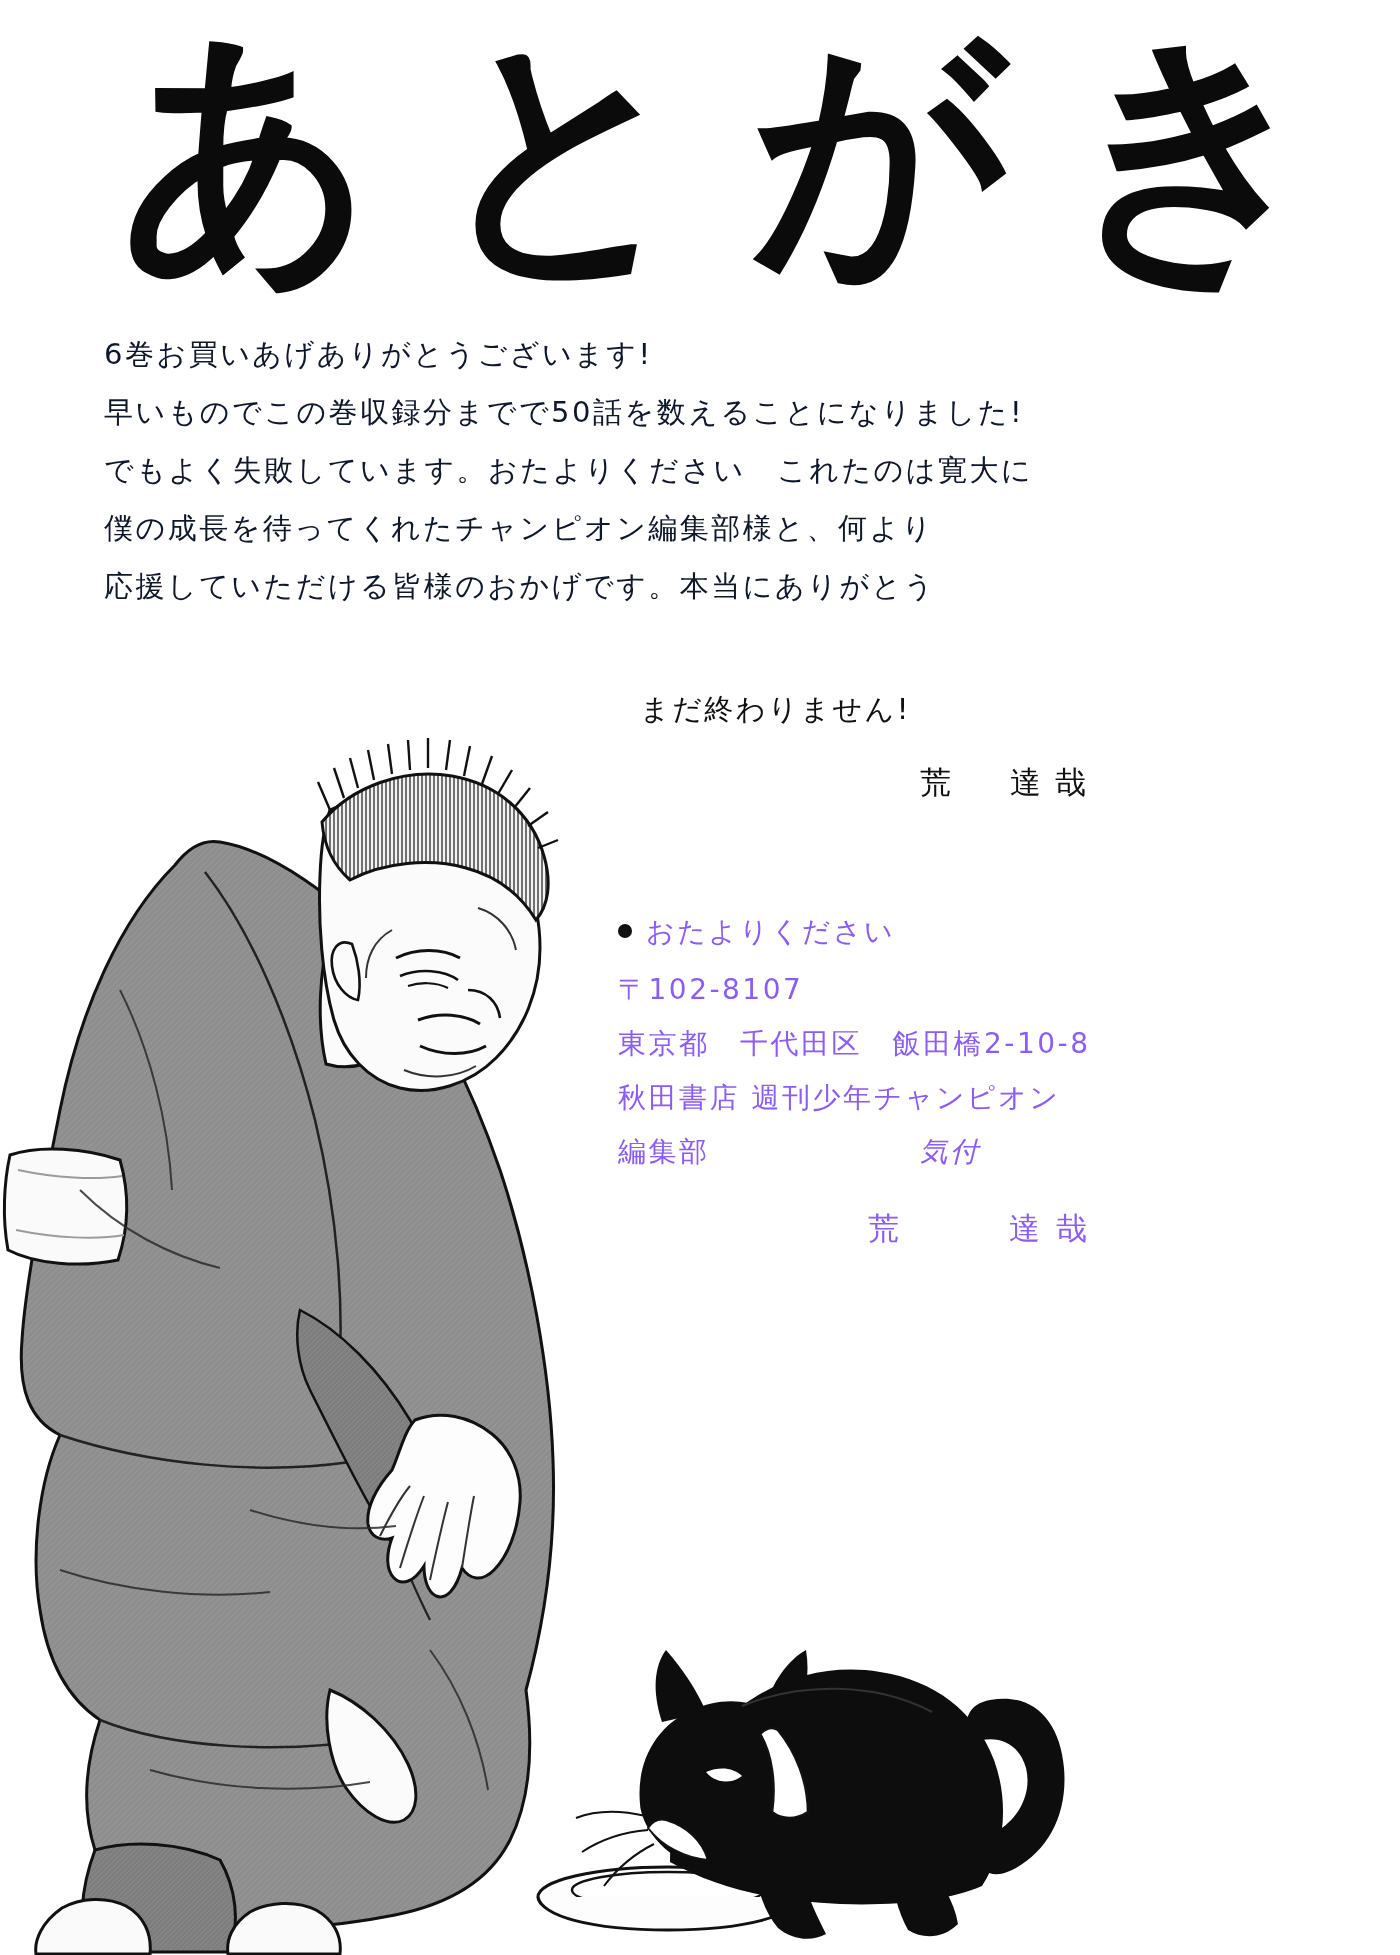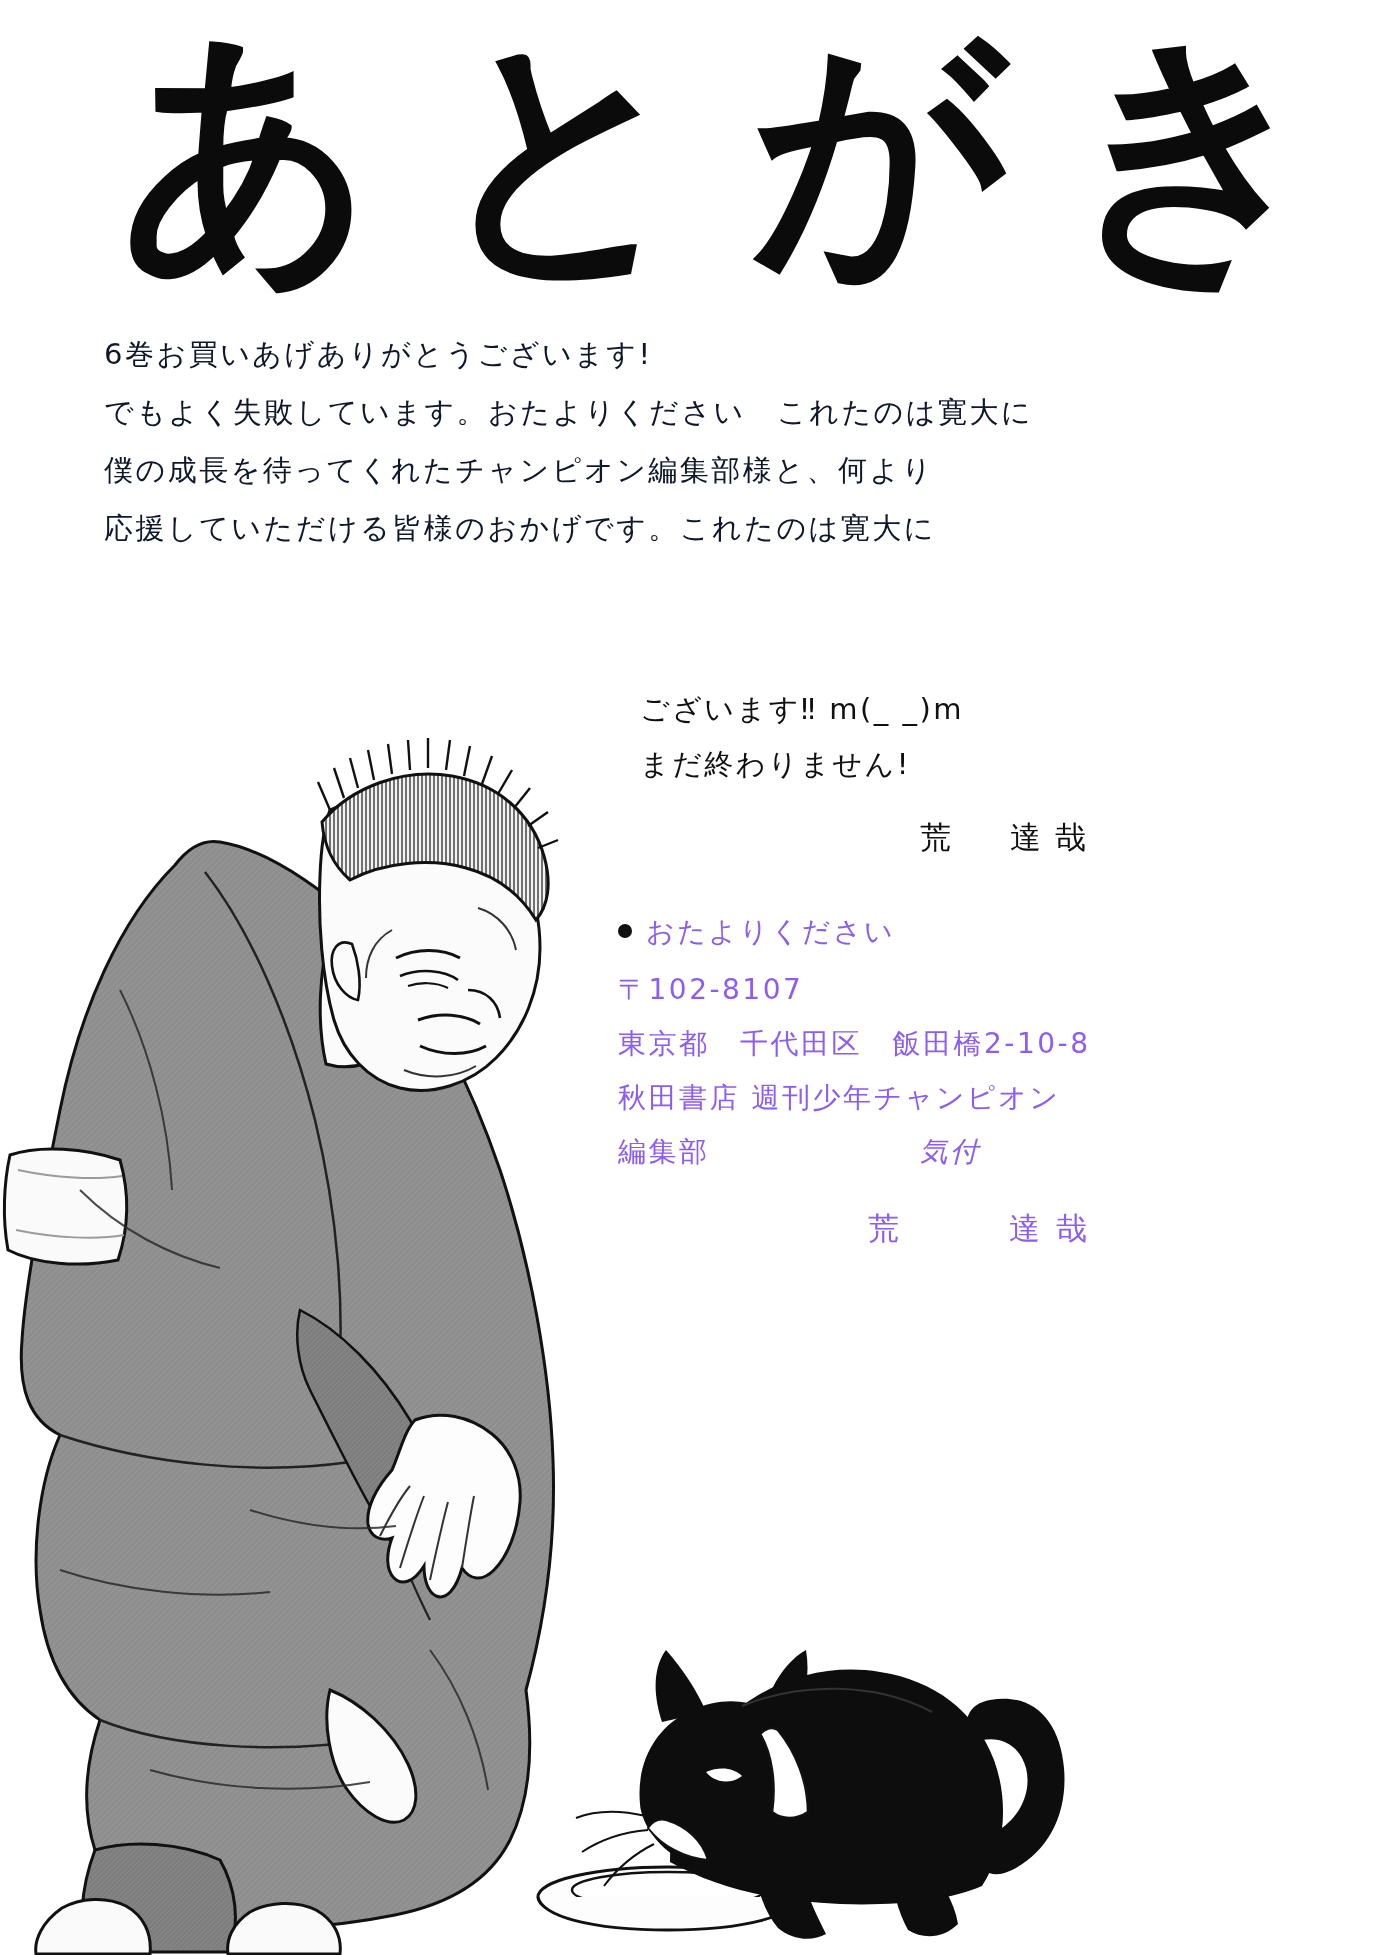--- a/index.html
+++ b/index.html
@@ -129,27 +129,27 @@
   }
   .cat-illustration svg { display: block; }
 </style>
 </head>
 <body>
 
 <div class="page-title">あとがき</div>
 
 <div class="body-text">
   <span class="line">6巻お買いあげありがとうございます!</span>
+  <span class="line">早いものでこの巻収録分までで50話を数えることになりました!</span>
   <span class="line">でもよく失敗しています。おたよりください　これたのは寛大に</span>
   <span class="line">僕の成長を待ってくれたチャンピオン編集部様と、何より</span>
-  <span class="line">応援していただける皆様のおかげです。これたのは寛大に</span>
+  <span class="line">応援していただける皆様のおかげです。本当にありがとう</span>
 </div>
 
 <div class="closing">
-  <span class="line">ございます‼ m(_ _)m</span>
   <span class="line">まだ終わりません!</span>
   <span class="signature">荒　達哉</span>
 </div>
 
 <div class="address-block">
   <span class="heading">
     <span class="bullet"></span><span>おたよりください</span>
   </span>
   <span class="line">〒102-8107</span>
   <span class="line">東京都　千代田区　飯田橋2-10-8</span>

